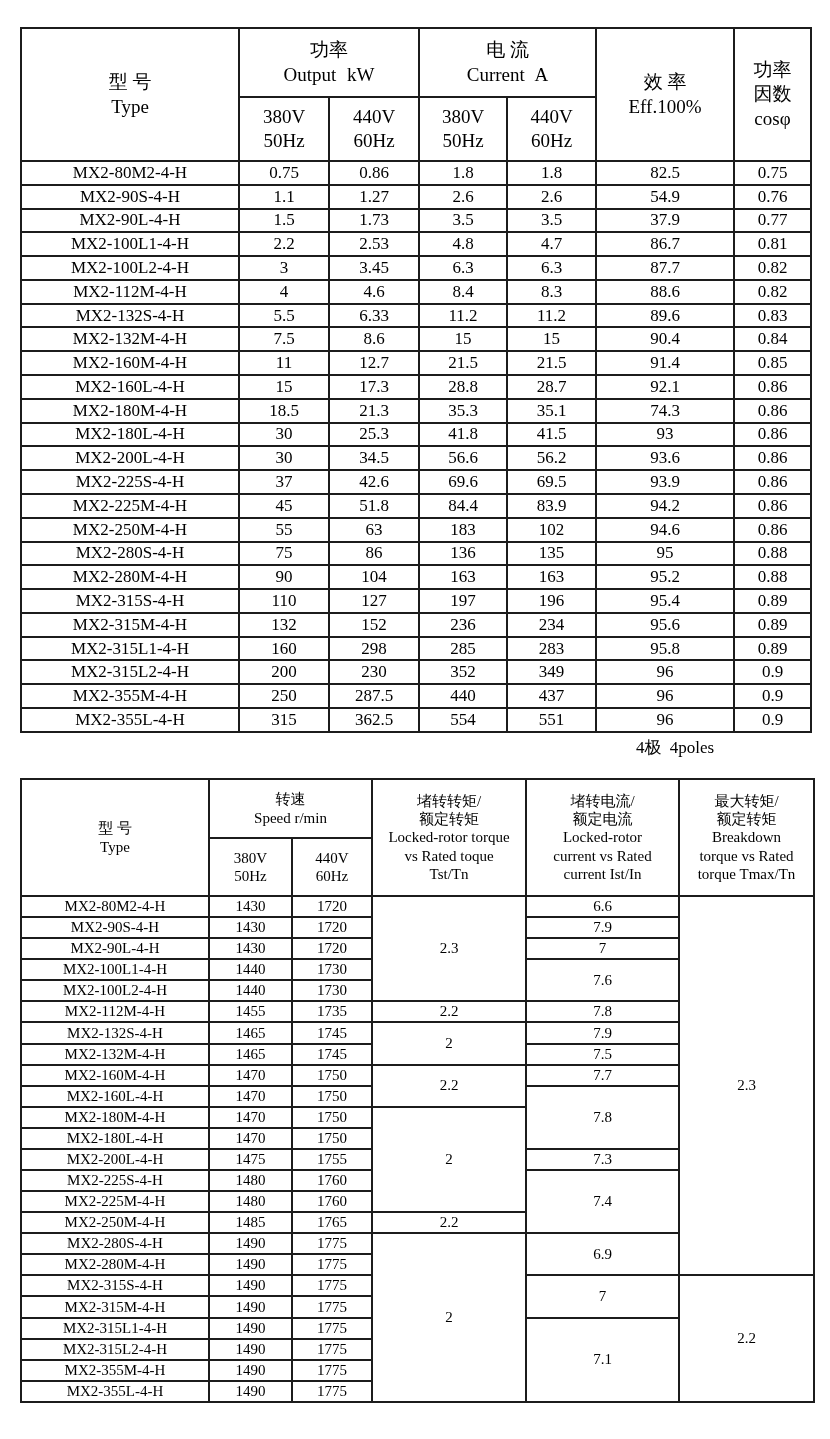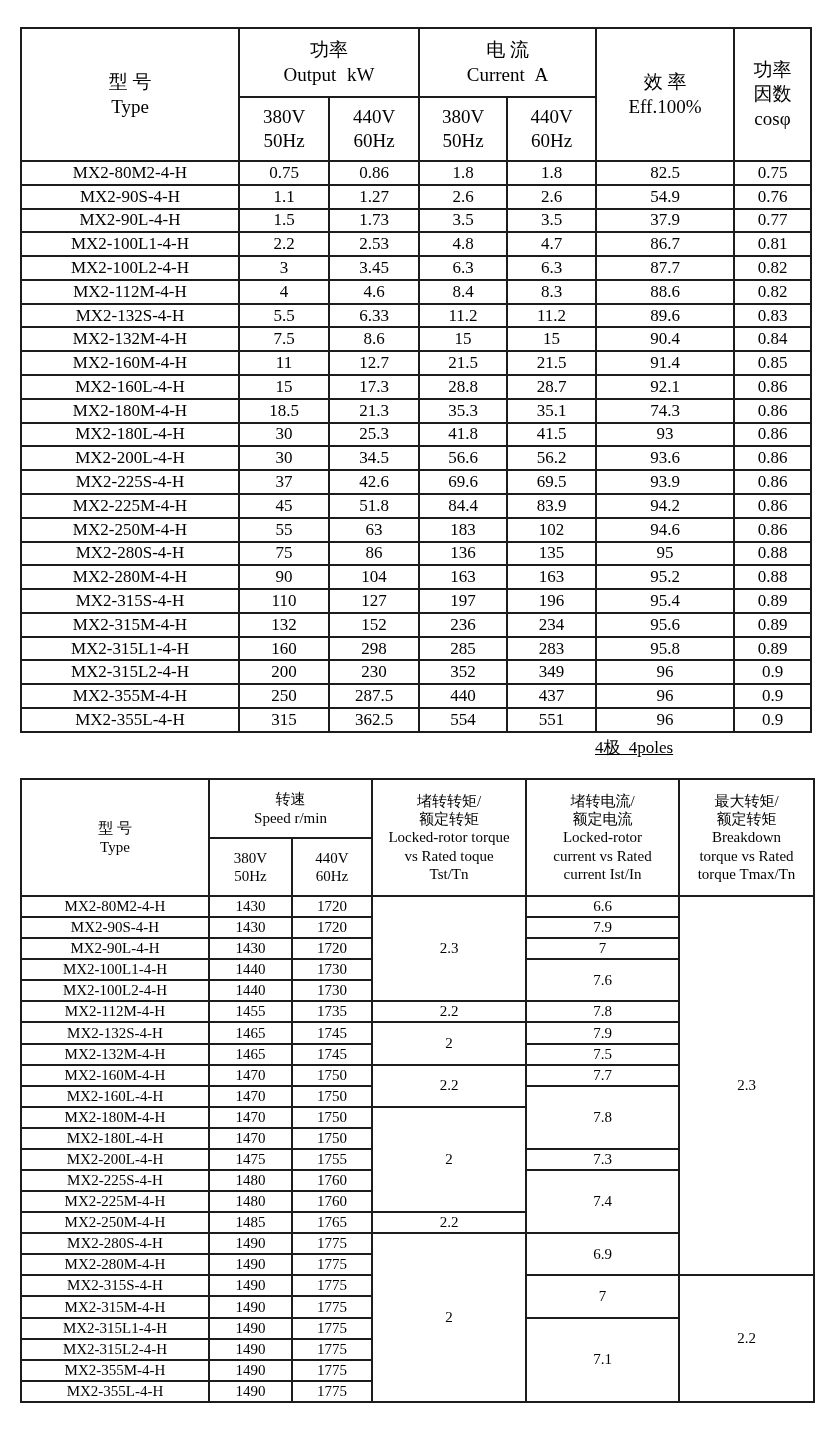--- a/index.html
+++ b/index.html
@@ -35,24 +35,23 @@
   #t1 thead tr.band1 { height: 69px; }
   #t1 thead tr.band2 { height: 64px; }
   #t1 thead th { line-height: 1.28; font-size: 19px; }
   #t1 thead th .en { word-spacing: 6px; font-family: Liberation Serif, serif; }
   #t1 tbody td { font-size: 17px; }
   
   #poles-caption {
     position: absolute;
     left: 595px; top: 736px;
     width: 160px;
-    text-align: left;
+    text-align: center;
     font-size: 17px;
     word-spacing: 4px;
-    text-decoration: underline;
   }
   
   #t2 {
     left: 20px; top: 778px;
     width: 793px; height: 625px;
     font-size: 15px;
   }
   #t2 thead tr.band1 { height: 59px; }
   #t2 thead tr.band2 { height: 58px; }
   #t2 thead th { line-height: 1.22; font-size: 15px; }

